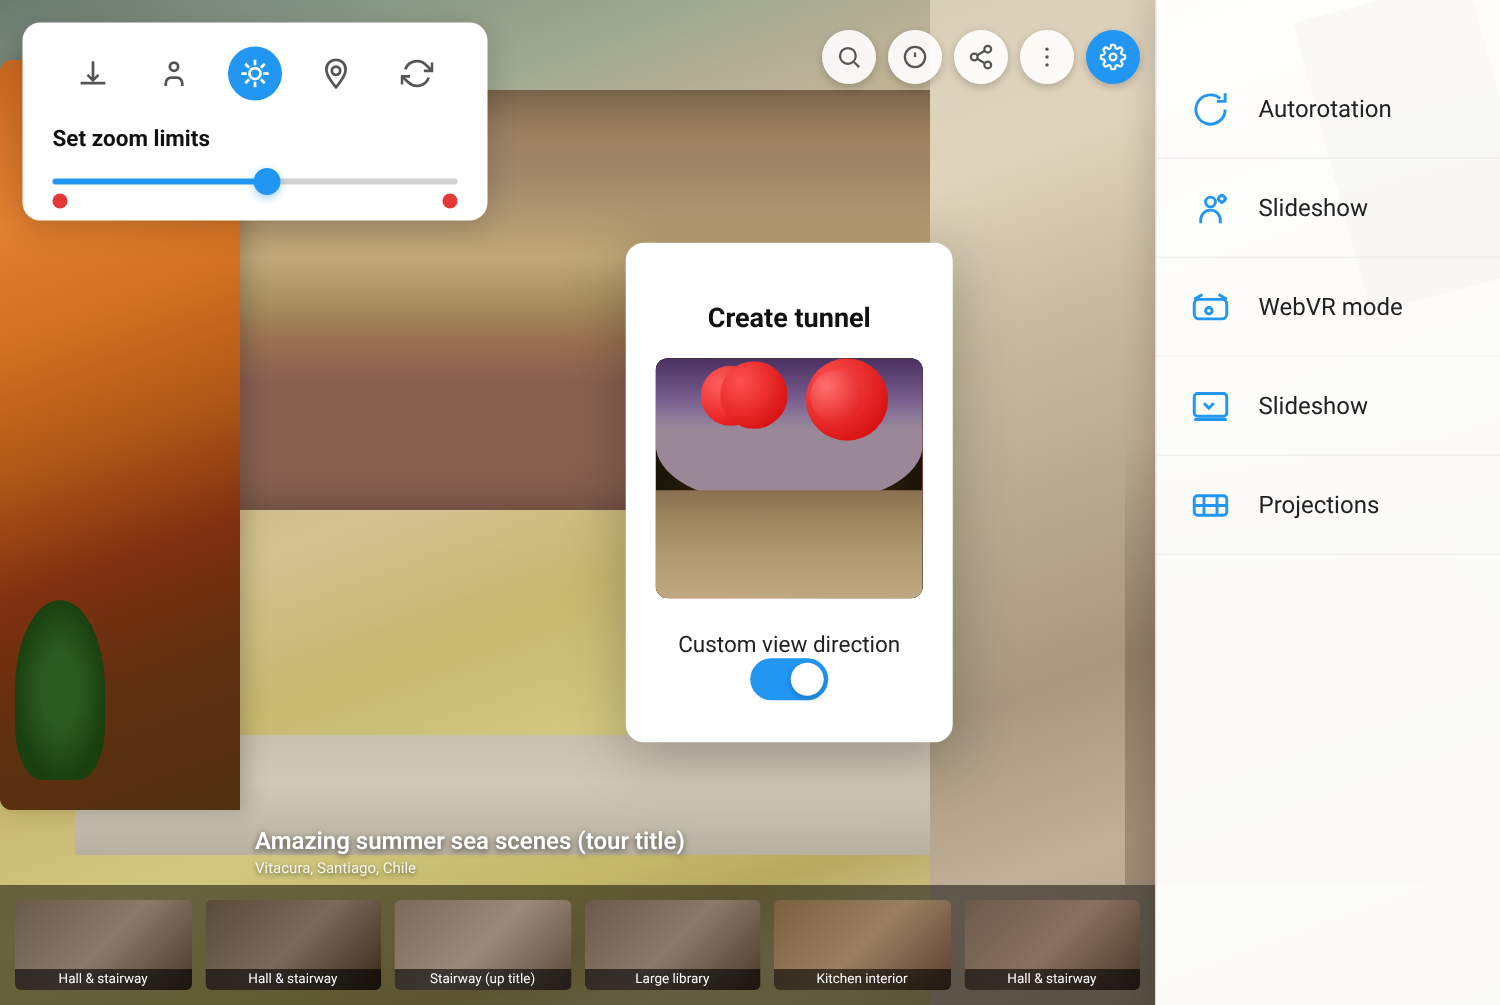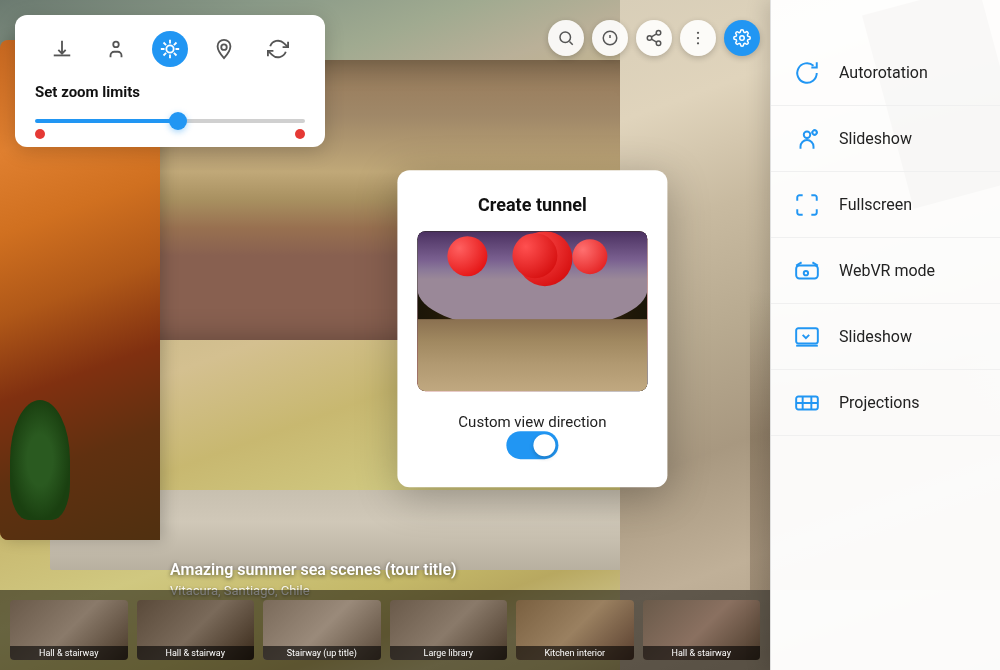--- a/index.html
+++ b/index.html
@@ -299,24 +299,24 @@
       border-radius: 50%;
       background: #e53935;
     }
 
     
     .tunnel-modal {
       position: absolute;
       left: 50%;
       top: 50%;
       transform: translate(-38%, -52%);
-      width: 270px;
+      width: 218px;
       background: white;
       border-radius: 12px;
-      padding: 24px 20px 24px;
+      padding: 40px 20px 24px;
       box-shadow: 0 8px 40px rgba(0,0,0,0.25);
       z-index: 200;
     }
 
     .tunnel-modal-title {
       font-size: 18px;
       font-weight: 700;
       color: #111;
       text-align: center;
       margin-bottom: 16px;
@@ -416,35 +416,35 @@
       width: 22px;
       height: 22px;
       border-radius: 50%;
       background: white;
       box-shadow: 0 2px 4px rgba(0,0,0,0.2);
     }
 
     
     .tour-info {
       position: absolute;
-      bottom: 72px;
+      bottom: 85px;
       left: 170px;
       z-index: 30;
     }
 
     .tour-title {
       font-size: 16px;
       font-weight: 600;
       color: white;
       text-shadow: 0 1px 4px rgba(0,0,0,0.6);
       margin-bottom: 4px;
     }
 
     .tour-location {
-      font-size: 13px;
+      font-size: 10px;
       color: rgba(255,255,255,0.9);
       text-shadow: 0 1px 3px rgba(0,0,0,0.5);
     }
 
     
     .thumb-strip {
       position: absolute;
       bottom: 0;
       left: 0;
       right: 230px;
@@ -673,28 +673,20 @@
           <line x1="19" y1="8" x2="19" y2="9"></line>
           <line x1="16" y1="6" x2="17" y2="6"></line>
           <line x1="21" y1="6" x2="22" y2="6"></line>
         </svg>
       </div>
       <span class="menu-item-label">Slideshow</span>
     </div>
     <div class="menu-item">
       <div class="menu-item-icon">
         <svg class="menu-icon-svg" viewBox="0 0 24 24" fill="none" stroke="#2196F3" stroke-width="1.8">
-          <path d="M8 3H5a2 2 0 00-2 2v3m18 0V5a2 2 0 00-2-2h-3m0 18h3a2 2 0 002-2v-3M3 16v3a2 2 0 002 2h3"></path>
-        </svg>
-      </div>
-      <span class="menu-item-label">Fullscreen</span>
-    </div>
-    <div class="menu-item">
-      <div class="menu-item-icon">
-        <svg class="menu-icon-svg" viewBox="0 0 24 24" fill="none" stroke="#2196F3" stroke-width="1.8">
           <rect x="2" y="7" width="20" height="12" rx="3"></rect>
           <path d="M9 14a2 2 0 104 0 2 2 0 00-4 0"></path>
           <line x1="2" y1="7" x2="7" y2="4"></line>
           <line x1="22" y1="7" x2="17" y2="4"></line>
         </svg>
       </div>
       <span class="menu-item-label">WebVR mode</span>
     </div>
     <div class="menu-item">
       <div class="menu-item-icon">

